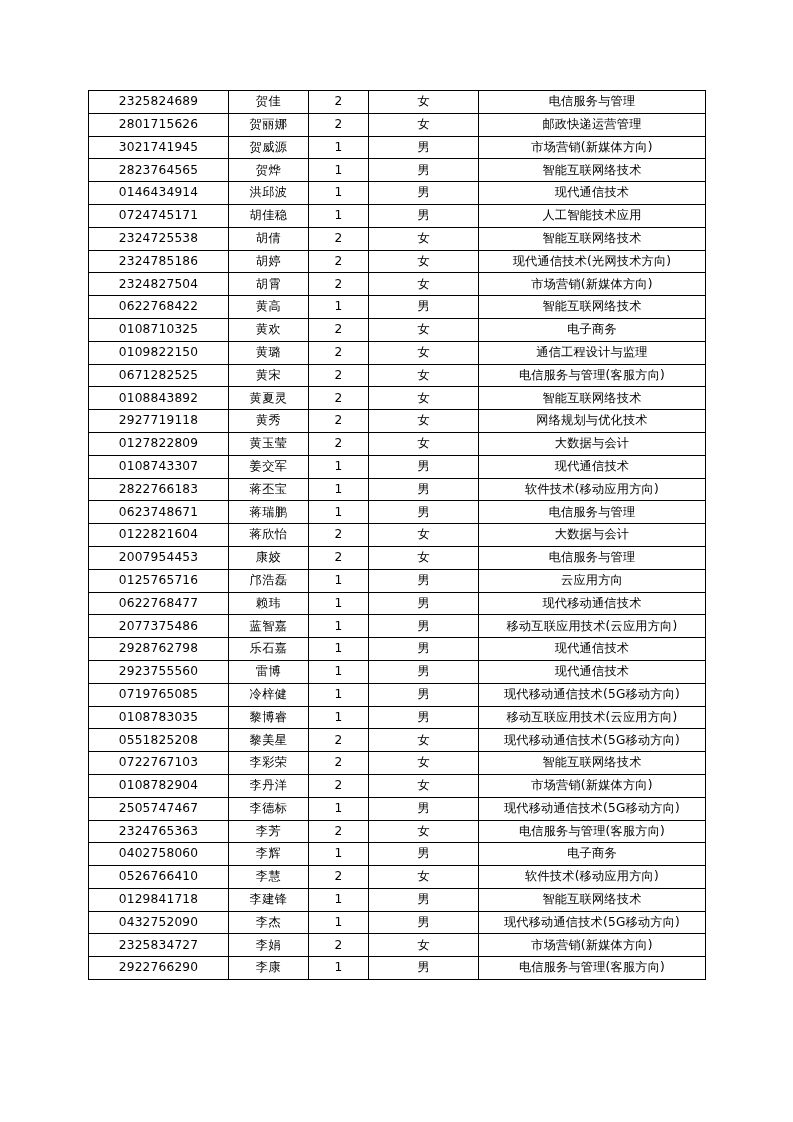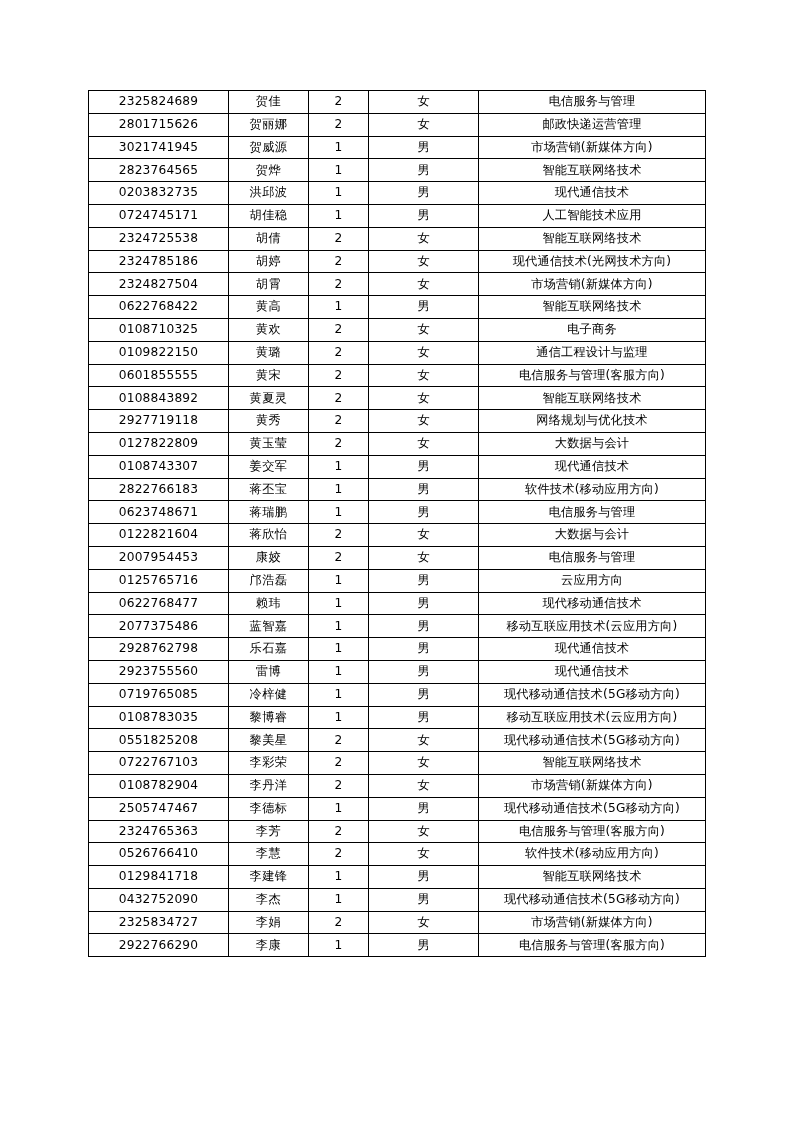--- a/index.html
+++ b/index.html
@@ -83,21 +83,21 @@
           <td class="major">市场营销(新媒体方向)</td>
         </tr>
         <tr>
           <td class="id">2823764565</td>
           <td class="name">贺烨</td>
           <td class="num">1</td>
           <td class="sex">男</td>
           <td class="major">智能互联网络技术</td>
         </tr>
         <tr>
-          <td class="id">0203832735</td>
+          <td class="id">0146434914</td>
           <td class="name">洪邱波</td>
           <td class="num">1</td>
           <td class="sex">男</td>
           <td class="major">现代通信技术</td>
         </tr>
         <tr>
           <td class="id">0724745171</td>
           <td class="name">胡佳稳</td>
           <td class="num">1</td>
           <td class="sex">男</td>
@@ -139,21 +139,21 @@
           <td class="major">电子商务</td>
         </tr>
         <tr>
           <td class="id">0109822150</td>
           <td class="name">黄璐</td>
           <td class="num">2</td>
           <td class="sex">女</td>
           <td class="major">通信工程设计与监理</td>
         </tr>
         <tr>
-          <td class="id">0601855555</td>
+          <td class="id">0671282525</td>
           <td class="name">黄宋</td>
           <td class="num">2</td>
           <td class="sex">女</td>
           <td class="major">电信服务与管理(客服方向)</td>
         </tr>
         <tr>
           <td class="id">0108843892</td>
           <td class="name">黄夏灵</td>
           <td class="num">2</td>
           <td class="sex">女</td>
@@ -284,20 +284,27 @@
           <td class="num">1</td>
           <td class="sex">男</td>
           <td class="major">现代移动通信技术(5G移动方向)</td>
         </tr>
         <tr>
           <td class="id">2324765363</td>
           <td class="name">李芳</td>
           <td class="num">2</td>
           <td class="sex">女</td>
           <td class="major">电信服务与管理(客服方向)</td>
+        </tr>
+        <tr>
+          <td class="id">0402758060</td>
+          <td class="name">李辉</td>
+          <td class="num">1</td>
+          <td class="sex">男</td>
+          <td class="major">电子商务</td>
         </tr>
         <tr>
           <td class="id">0526766410</td>
           <td class="name">李慧</td>
           <td class="num">2</td>
           <td class="sex">女</td>
           <td class="major">软件技术(移动应用方向)</td>
         </tr>
         <tr>
           <td class="id">0129841718</td>

